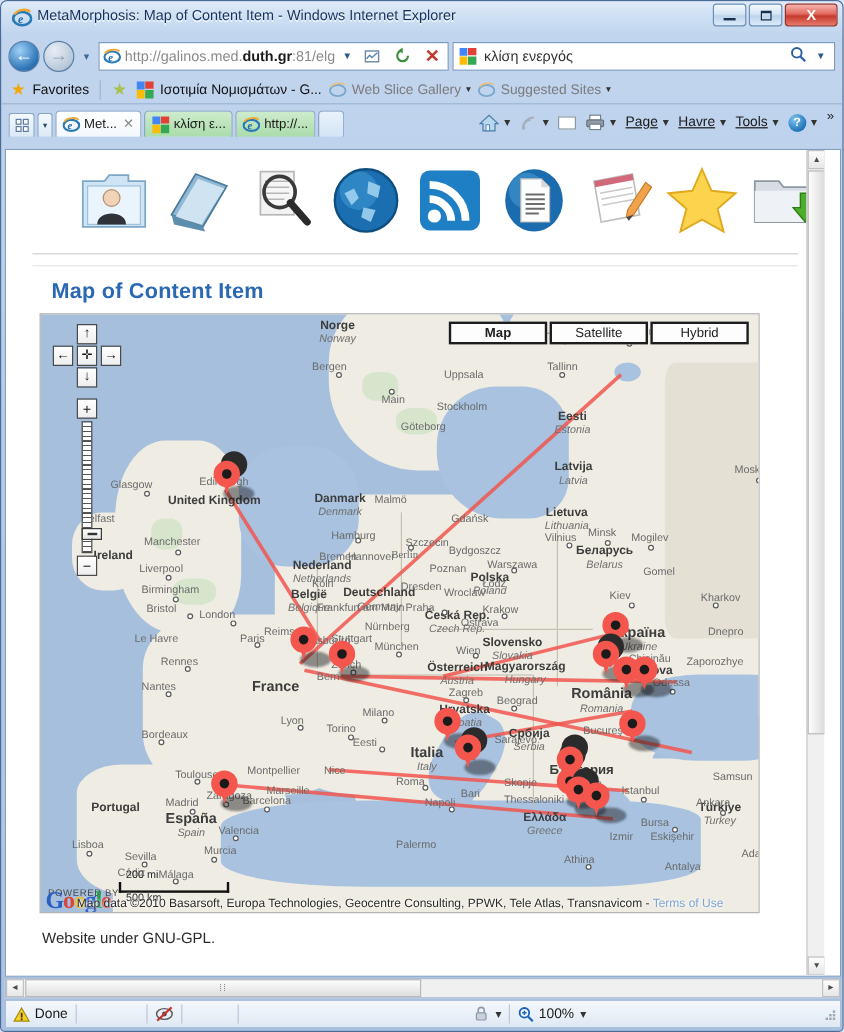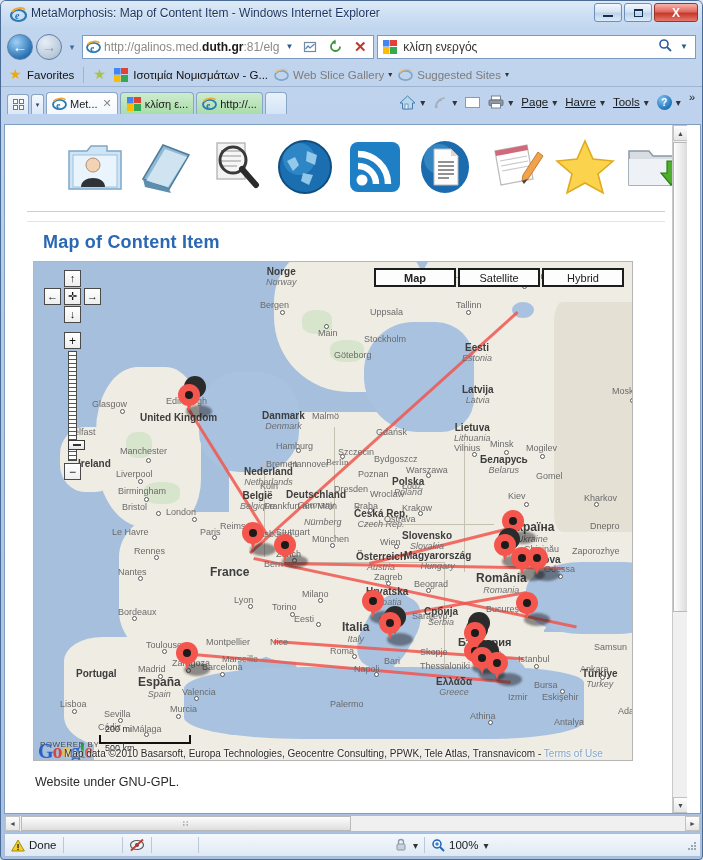--- a/index.html
+++ b/index.html
@@ -794,40 +794,40 @@
         <div class="city" style="left:502px;top:209px;">Gomel</div>
         <div class="city" style="left:550px;top:231px;">Kharkov</div>
         <div class="city" style="left:556px;top:259px;">Dnepro</div>
         <div class="city" style="left:510px;top:302px;">Odessa</div>
         <div class="city" style="left:490px;top:282px;">Chişinău</div>
         <div class="city" style="left:538px;top:284px;">Zaporozhye</div>
         <div class="city" style="left:452px;top:342px;">Bucureşti</div>
         <div class="city" style="left:380px;top:317px;">Beograd</div>
         <div class="city" style="left:340px;top:310px;">Zagreb</div>
         <div class="city" style="left:346px;top:275px;">Wien</div>
-        <div class="city" style="left:320px;top:239px;">Praha</div>
+        <div class="city" style="left:304px;top:239px;">Praha</div>
         <div class="city" style="left:368px;top:241px;">Krakow</div>
         <div class="city" style="left:350px;top:252px;">Ostrava</div>
         <div class="city" style="left:336px;top:227px;">Wroclaw</div>
         <div class="city" style="left:324px;top:207px;">Poznan</div>
         <div class="city" style="left:372px;top:203px;">Warszawa</div>
         <div class="city" style="left:342px;top:165px;">Gdańsk</div>
         <div class="city" style="left:304px;top:185px;">Szczecin</div>
         <div class="city" style="left:340px;top:192px;">Bydgoszcz</div>
         <div class="city" style="left:368px;top:219px;">Łódź</div>
         <div class="city" style="left:292px;top:195px;font-family:Liberation Serif, serif;">Berlin</div>
         <div class="city" style="left:300px;top:222px;">Dresden</div>
         <div class="city" style="left:242px;top:179px;">Hamburg</div>
         <div class="city" style="left:256px;top:197px;">Hannover</div>
         <div class="city" style="left:232px;top:197px;">Bremen</div>
         <div class="city" style="left:226px;top:219px;">Köln</div>
         <div class="city" style="left:230px;top:240px;width:50px;line-height:9px;">Frankfurt am Main</div>
         <div class="city" style="left:242px;top:265px;">Stuttgart</div>
         <div class="city" style="left:278px;top:272px;">München</div>
-        <div class="city" style="left:270px;top:255px;font-style:italic;">Nürnberg</div>
+        <div class="city" style="left:270px;top:255px;">Nürnberg</div>
         <div class="city" style="left:242px;top:287px;">Zürich</div>
         <div class="city" style="left:230px;top:297px;">Bern</div>
         <div class="city" style="left:214px;top:267px;">Strasbourg</div>
         <div class="city" style="left:186px;top:259px;">Reims</div>
         <div class="city" style="left:166px;top:265px;text-align:center;">Paris</div>
         <div class="city" style="left:278px;top:149px;">Malmö</div>
         <div class="city" style="left:138px;top:396px;">Zaragoza</div>
         <div class="city" style="left:168px;top:400px;">Barcelona</div>
         <div class="city" style="left:104px;top:402px;">Madrid</div>
         <div class="city" style="left:148px;top:425px;">Valencia</div>

